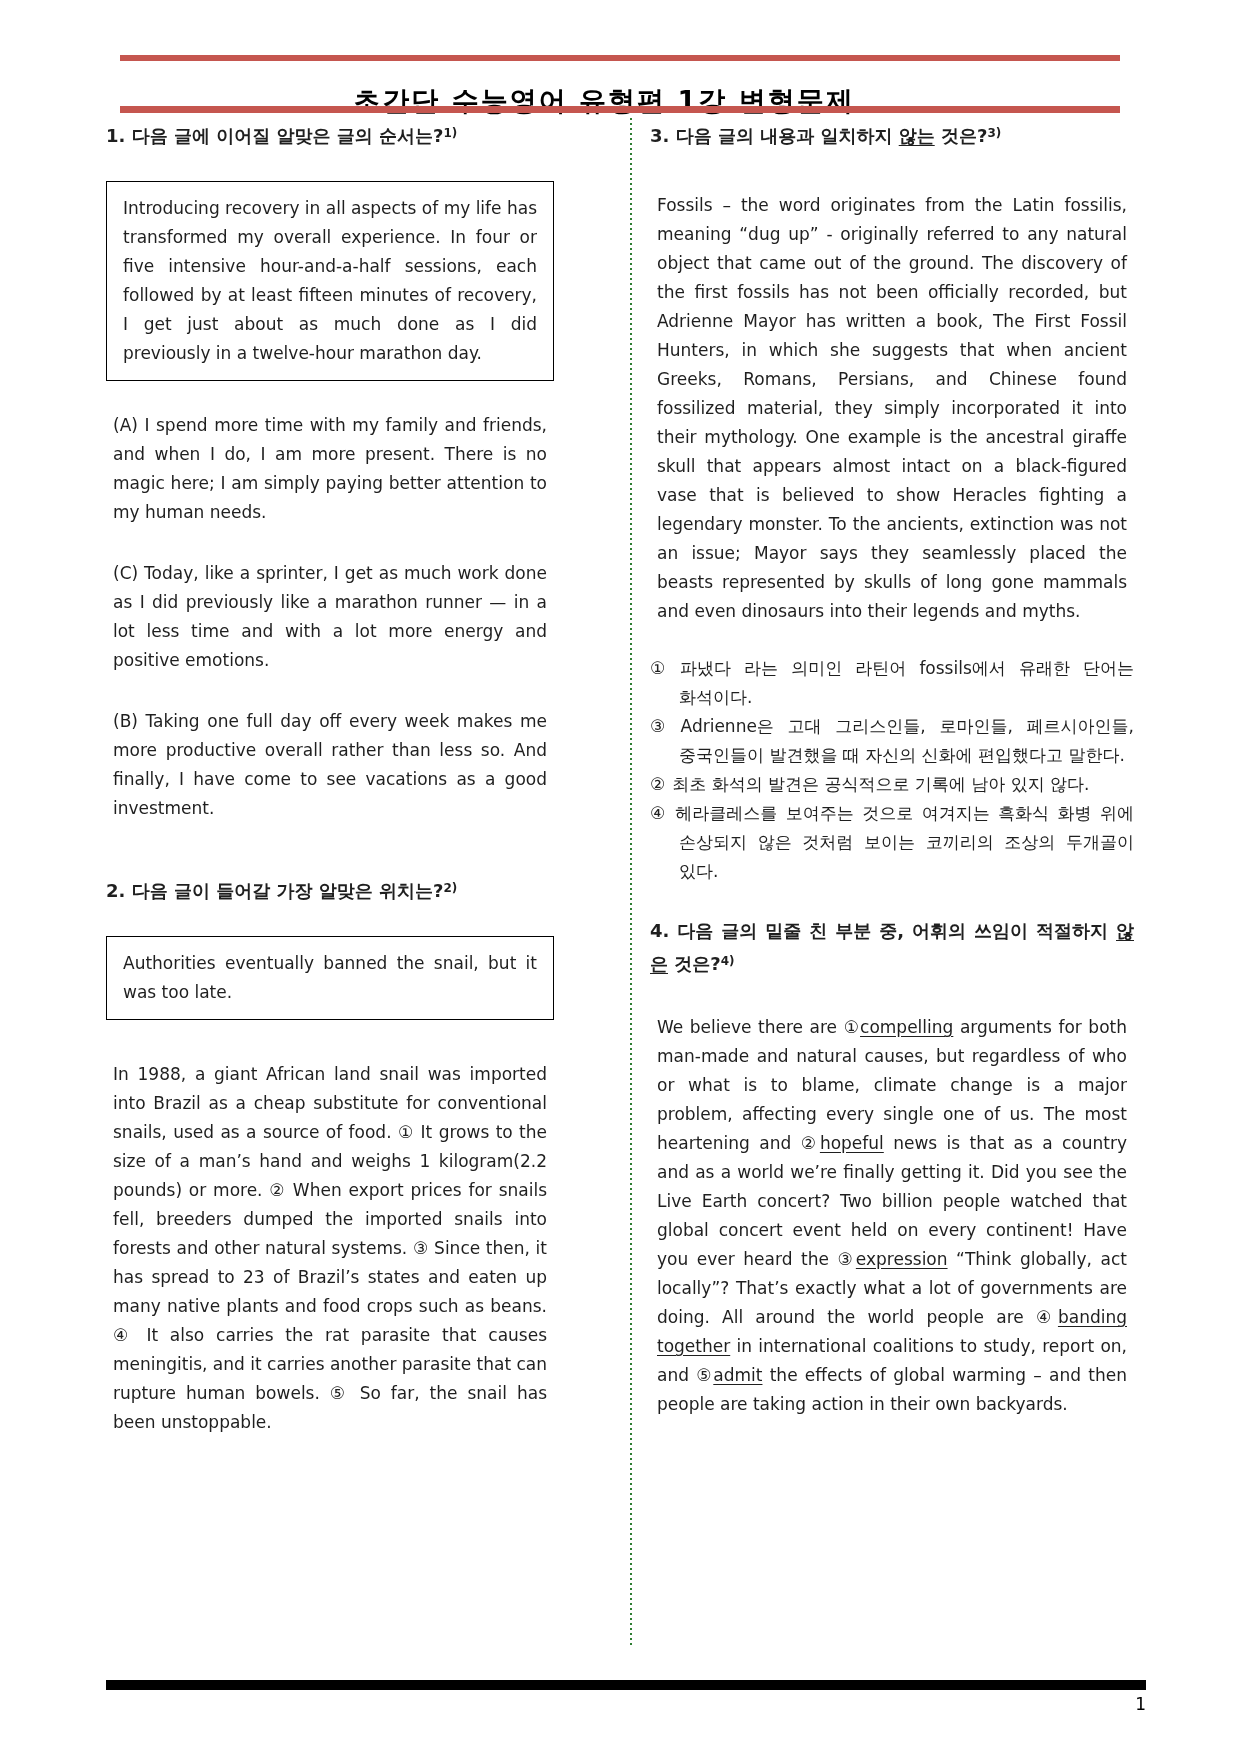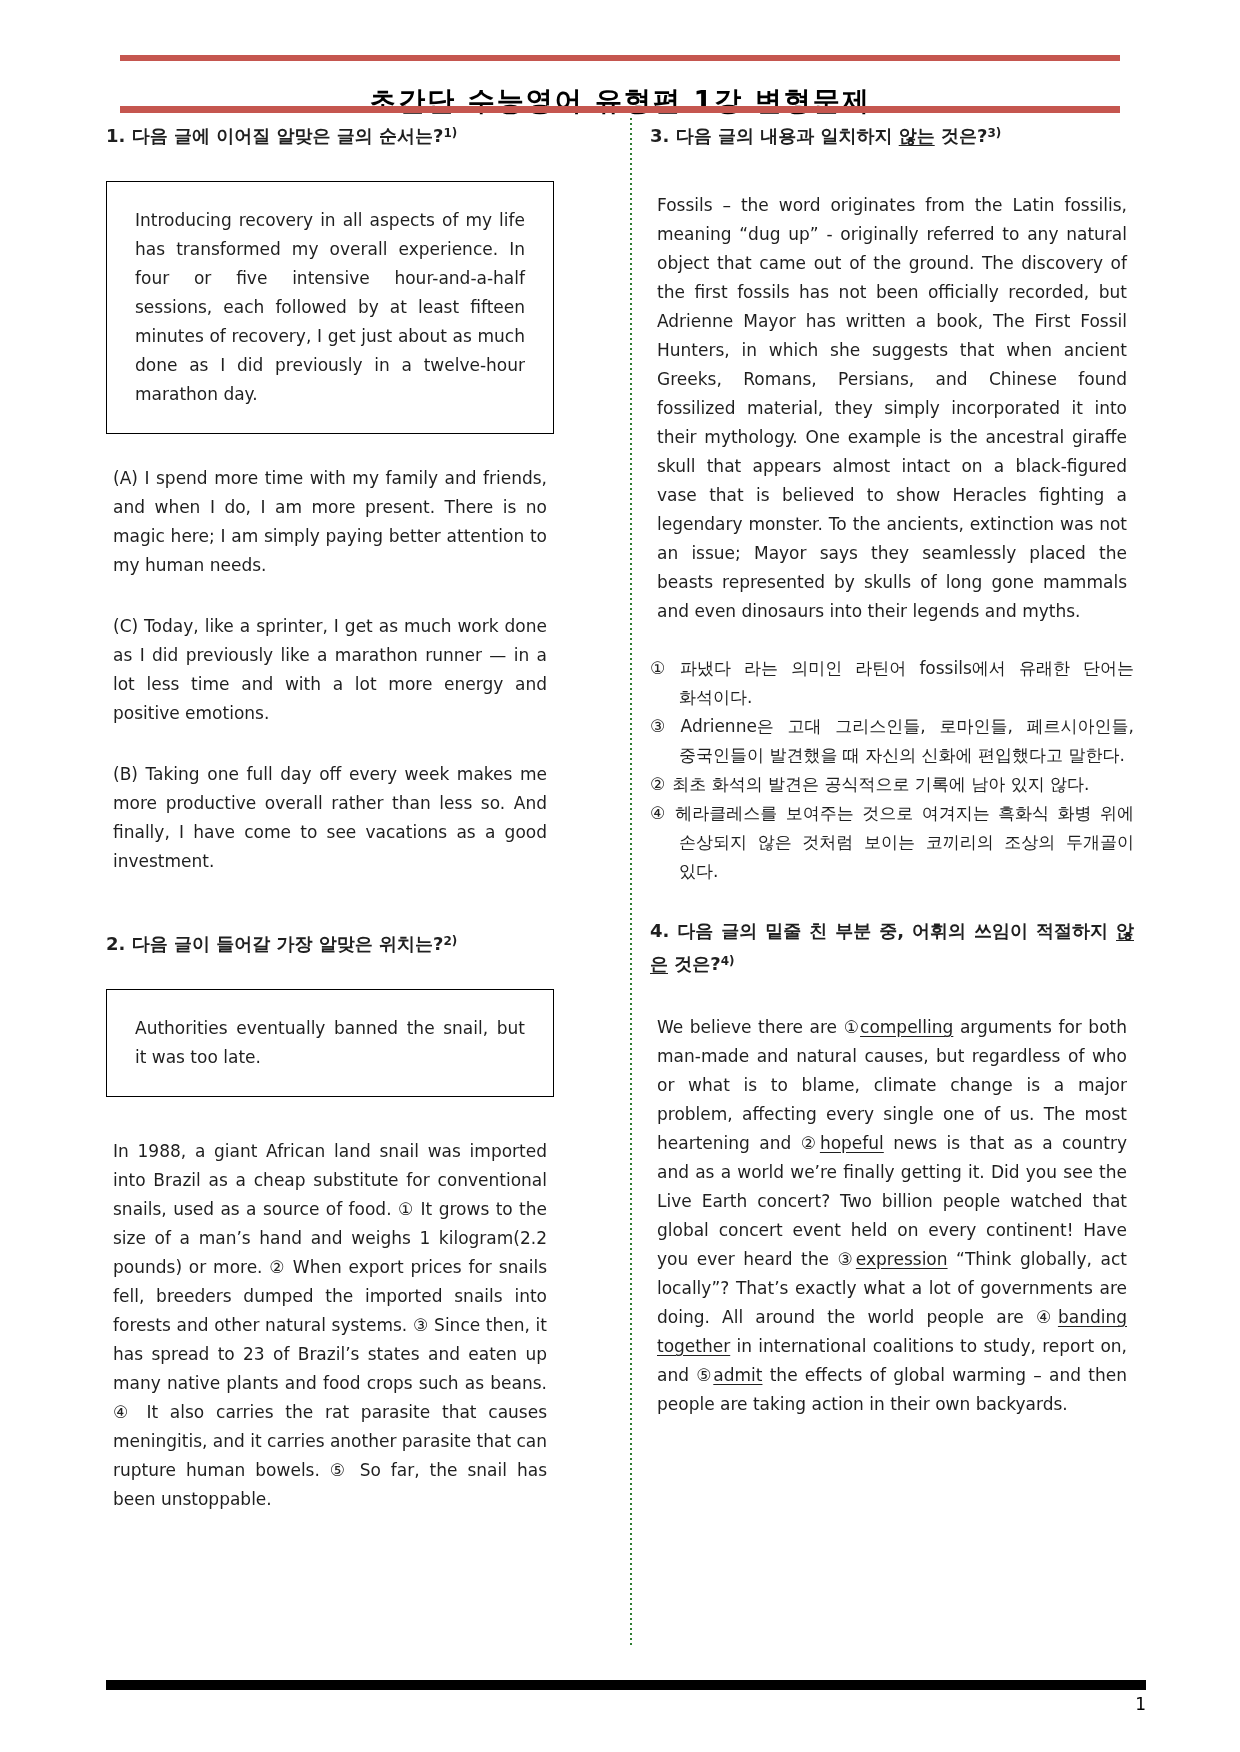--- a/index.html
+++ b/index.html
@@ -6,35 +6,35 @@
   .page {
     position:relative; width:1240px; height:1752px; background:#ffffff;
     font-family:"DejaVu Sans","Liberation Sans",sans-serif; color:#1f1f1f;
     overflow:hidden;
   }
   
   .hdr-bar { position:absolute; left:120px; width:1000px; background:#c5564f; }
   .hdr-bar.top { top:55px; height:6px; }
   .hdr-bar.bot { top:106px; height:7px; }
   .title {
-    position:absolute; left:120px; width:1000px; top:63px; height:40px;
+    position:absolute; left:104px; width:1000px; top:63px; height:40px;
     text-align:center; font-size:27px; font-weight:bold; letter-spacing:2px;
     line-height:40px; color:#000;
   }
   
   .col { position:absolute; top:118px; font-size:17px; line-height:29px; text-align:justify; }
   .col-left  { left:106px; width:448px; }
   .col-right { left:650px; width:484px; }
   .divider {
     position:absolute; left:630px; top:118px; width:2px; height:1528px;
     background-image:repeating-linear-gradient(to bottom,#2e7d32 0 2px,transparent 2px 5px);
   }
   .question { font-size:18px; line-height:30px; margin:0 0 30px; }
   .passage-box { border:1.5px solid #000; padding:8px 12px; margin:0 0 30px; }
-  .passage-box p { margin:16px; }
+  .passage-box p { margin:4px; }
   p.passage { margin:0 7px 32px; }
   p.passage:last-child { margin-bottom:0; }
   .options-grid {
     display:grid; grid-template-columns:252px 1fr; margin:34px 0 50px;
     text-align:left;
   }
   .options-grid span { display:block; }
   .opt-list { margin:0 0 30px; }
   .opt-item { padding-left:29px; text-indent:-29px; word-break:keep-all; }
   .opt-item .num { margin-right:7px; }

